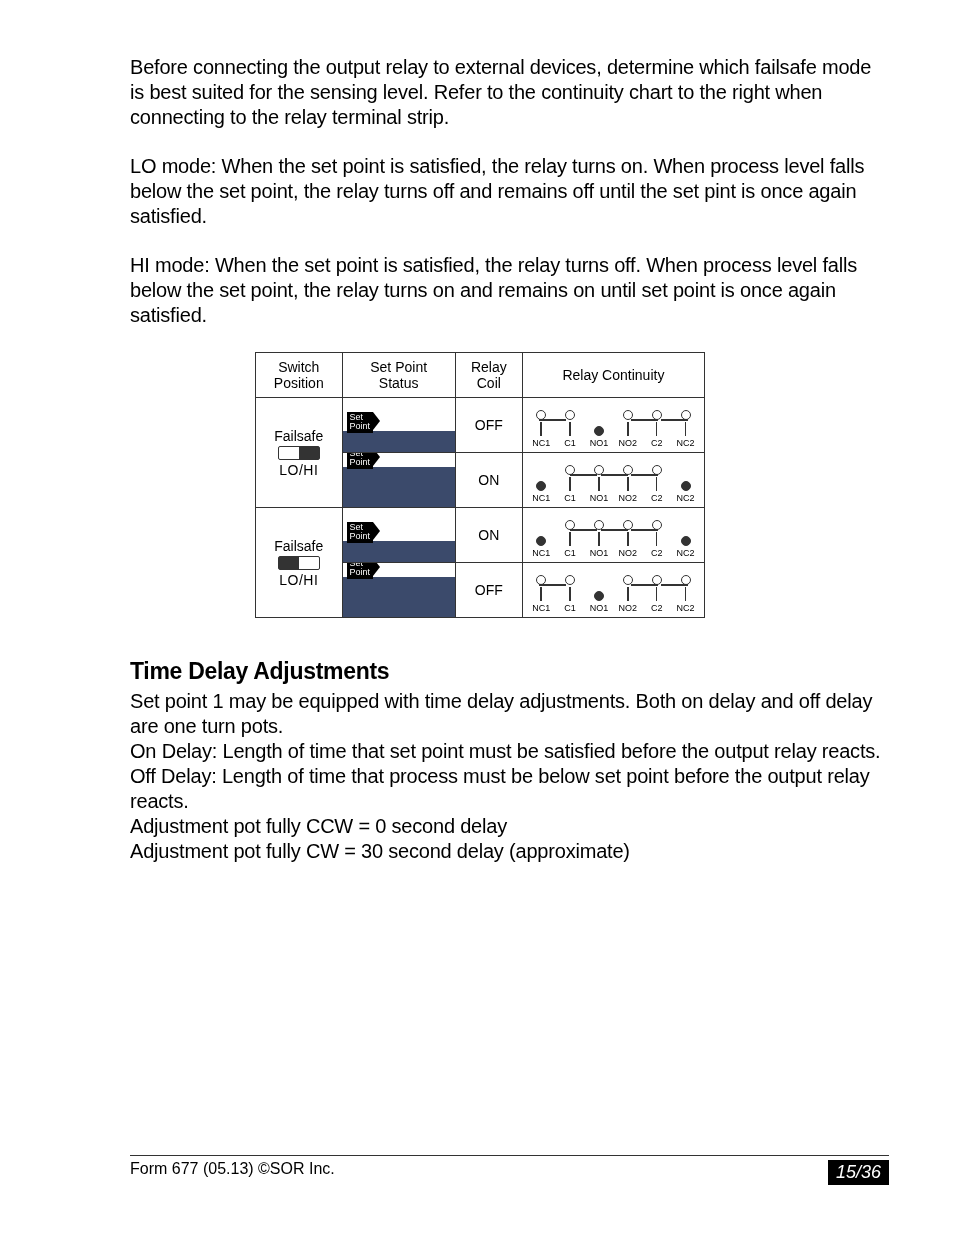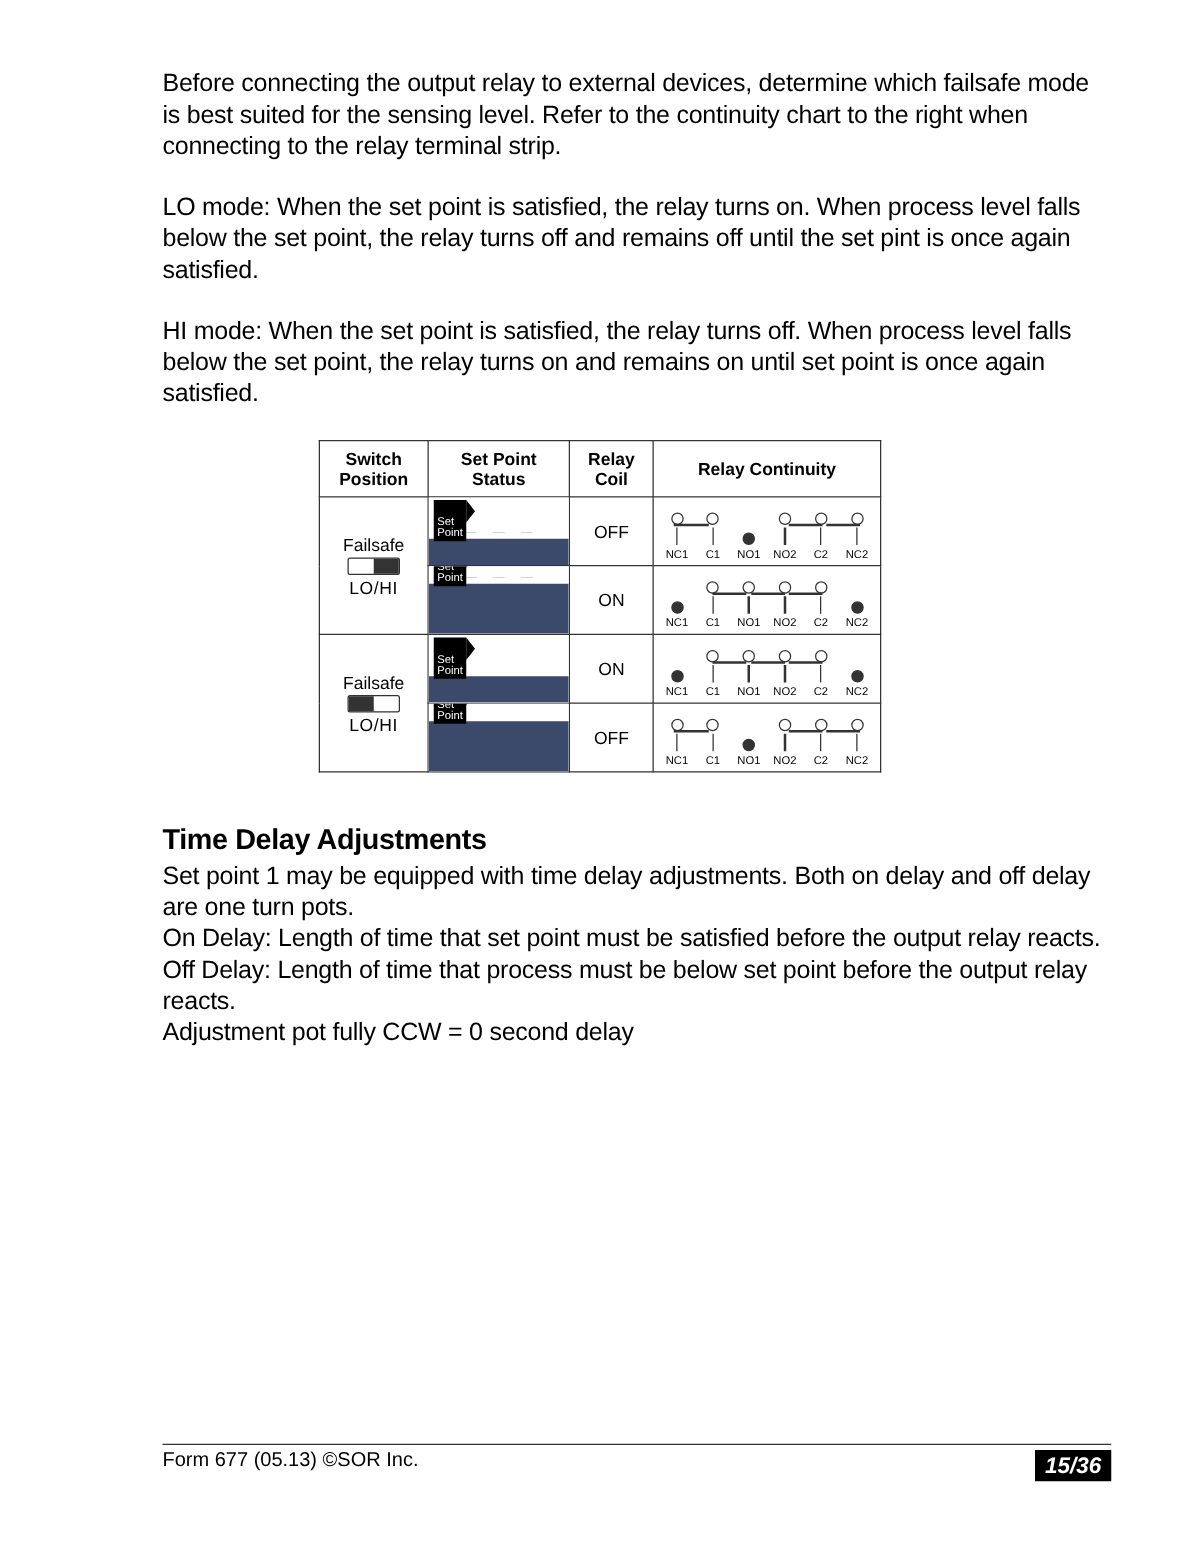--- a/index.html
+++ b/index.html
@@ -46,21 +46,21 @@
     font-stretch: condensed;
   }
   th, td {
     border: 1px solid #333;
     padding: 0;
     vertical-align: middle;
     text-align: center;
   }
   th {
     font-size: 14px;
-    font-weight: bold;
+    font-weight: normal;
     padding: 6px 4px;
     line-height: 1.15;
   }
   .col-sw  { width: 80px; }
   .col-sp  { width: 110px; }
   .col-rc  { width: 60px; }
   .col-cnt { width: 180px; }
 
   
   .sw-cell {
@@ -107,21 +107,21 @@
                 radial-gradient(ellipse 8px 5px at 70% 100%, #3b4a6b 60%, transparent 61%),
                 radial-gradient(ellipse 8px 5px at 90% 100%, #3b4a6b 60%, transparent 61%);
   }
   .flag {
     position:absolute;
     left:4px;
     background:#000;
     color:#fff;
     font-size:9px;
     line-height:1;
-    padding:13px 3px 2px 3px;
+    padding:1px 3px 2px 3px;
     text-align:left;
   }
   .flag.low  { bottom:35%; }
   .flag.high { bottom:70%; }
   .flag::after{
     content:"";
     position:absolute;
     left:100%; top:0;
     border-top:9px solid transparent;
     border-bottom:9px solid transparent;
@@ -191,21 +191,21 @@
     justify-content:space-between;
     align-items:flex-start;
     font-family:"Arial Narrow", Arial, sans-serif;
     font-stretch:condensed;
     font-size:16px;
     margin-top:33px;
   }
   .pagebox {
     background:#000;
     color:#fff;
-    font-weight:bold;
+    font-weight:normal;
     padding:2px 8px;
     font-style:italic;
     font-size:18px;
   }
 </style>
 </head>
 <body>
 
 <div class="page">
 
@@ -420,19 +420,20 @@
       </tr>
     </tbody>
       </table>
   </div>
 
   <h2>Time Delay Adjustments</h2>
   <p class="tight">Set point 1 may be equipped with time delay adjustments. Both on delay and off delay are one turn pots.</p>
   <p class="tight">On Delay: Length of time that set point must be satisfied before the output relay reacts.</p>
   <p class="tight">Off Delay: Length of time that process must be below set point before the output relay reacts.</p>
   <p class="tight">Adjustment pot fully CCW = 0 second delay</p>
+  <p class="tight">Adjustment pot fully CW = 30 second delay (approximate)</p>
 
   <div class="footer">
     <span>Form 677 (05.13) ©SOR Inc.</span>
     <span class="pagebox">15/36</span>
   </div>
 
 </div>
 
 </body></html>

